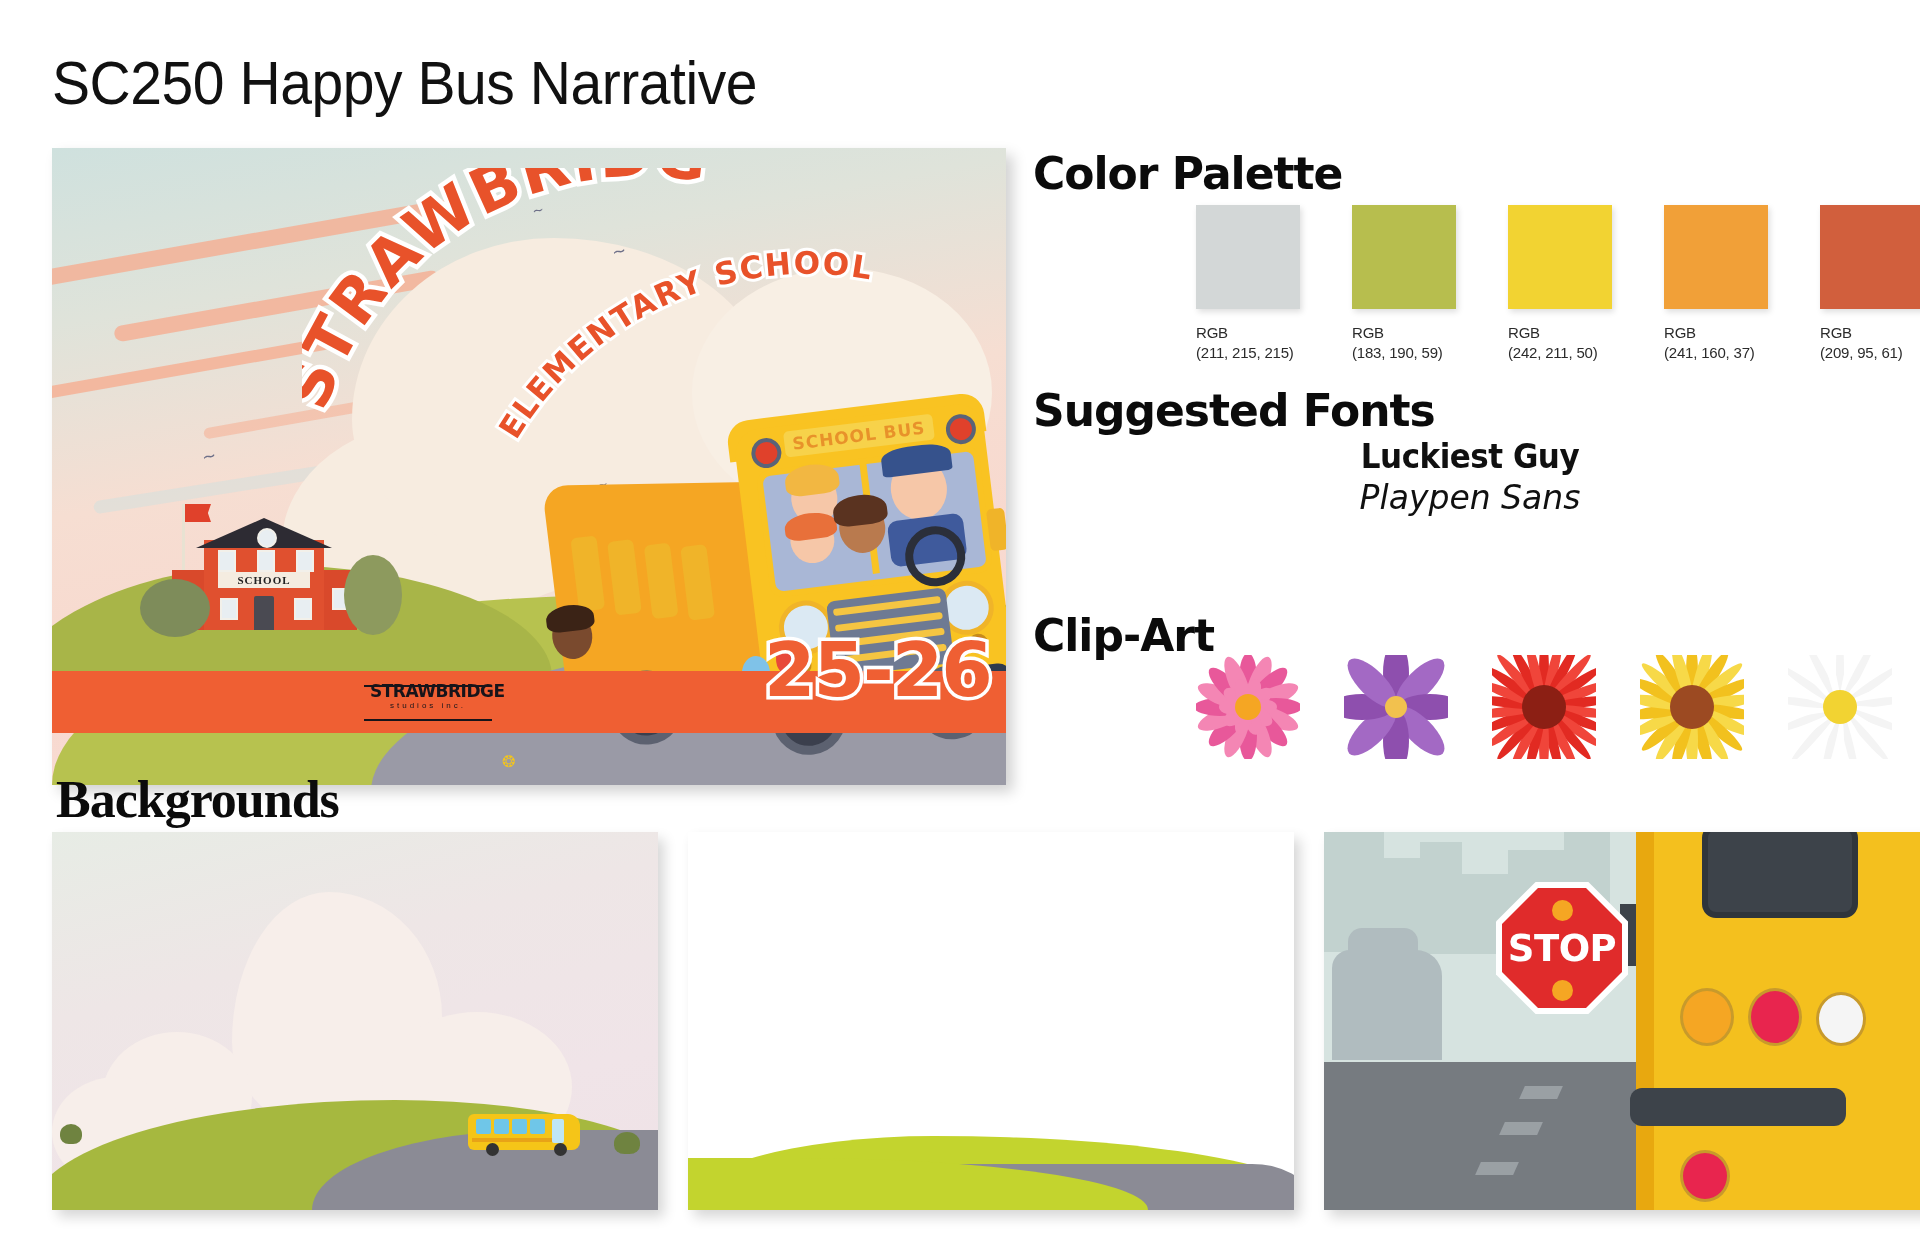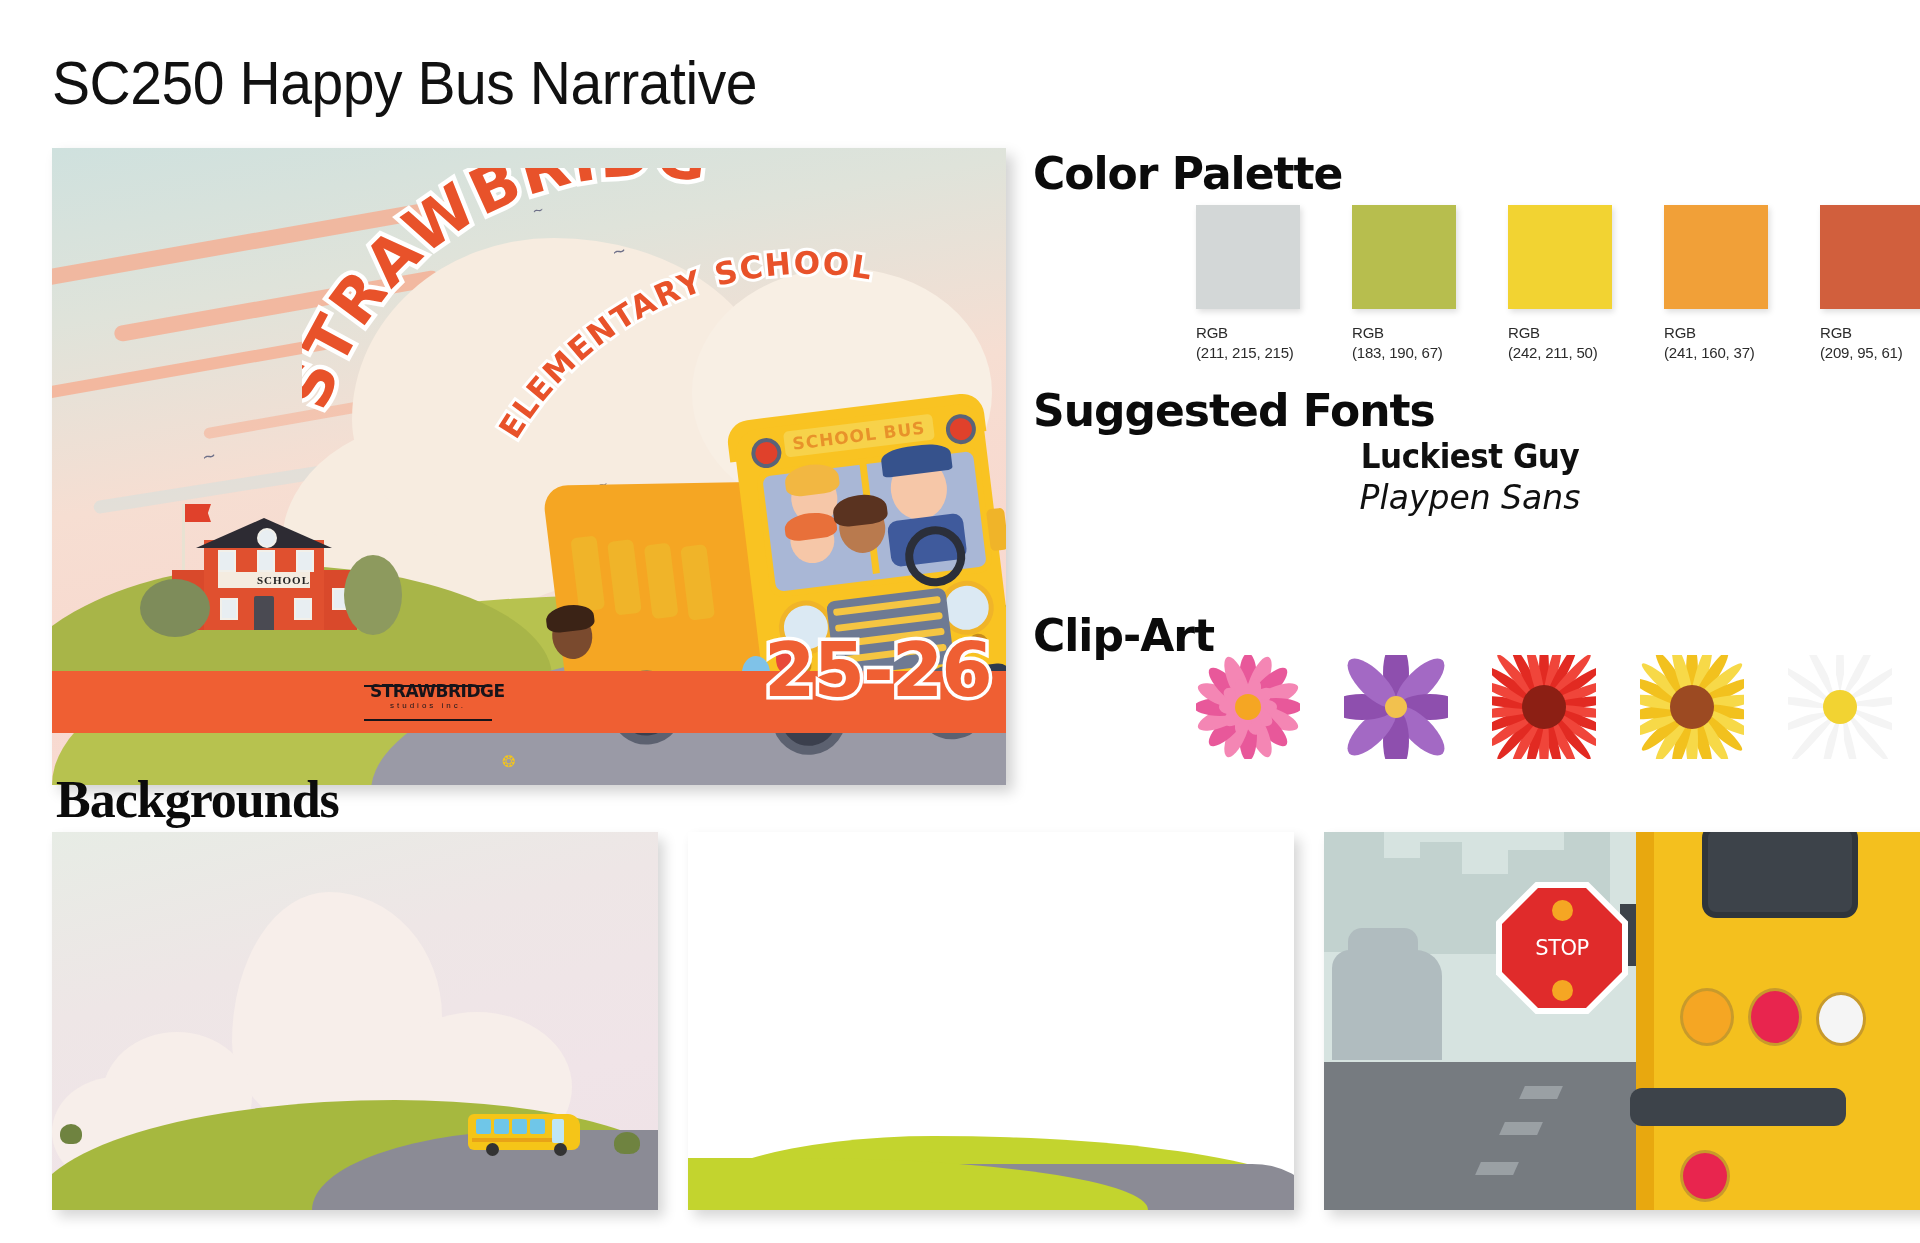--- a/index.html
+++ b/index.html
@@ -61,21 +61,21 @@
   .road{position:absolute;left:330px;bottom:0;width:660px;height:150px;
     background:#9a9aa6;border-radius:70% 0 0 0/100% 0 0 0;transform:skewX(-8deg);}
 
   .school{position:absolute;left:120px;bottom:155px;width:185px;height:120px;}
   .sch-body{position:absolute;left:32px;top:30px;width:120px;height:90px;background:#e0502f;}
   .sch-wingL{position:absolute;left:0;top:60px;width:40px;height:60px;background:#d9492b;}
   .sch-wingR{position:absolute;right:0;top:60px;width:40px;height:60px;background:#d9492b;}
   .sch-roof{position:absolute;left:24px;top:8px;width:0;height:0;
     border-left:68px solid transparent;border-right:68px solid transparent;border-bottom:30px solid #2d2b33;}
   .sch-sign{position:absolute;left:46px;top:62px;width:92px;height:16px;background:#f4ece0;
-    color:#222;font-size:11px;font-weight:700;text-align:right;line-height:16px;letter-spacing:1px;
+    color:#222;font-size:11px;font-weight:700;text-align:center;line-height:16px;letter-spacing:1px;
     font-family:"Liberation Serif",serif;}
   .sch-door{position:absolute;left:82px;top:86px;width:20px;height:34px;background:#4a4a52;border-radius:2px 2px 0 0;}
   .sch-win{position:absolute;width:14px;height:18px;background:#e8eef2;border:2px solid #f2f0ea;}
   .sch-oculus{position:absolute;left:85px;top:18px;width:16px;height:16px;border-radius:50%;
     background:#e8eef2;border:2px solid #f2f0ea;}
   .flag-pole{position:absolute;left:10px;top:-6px;width:3px;height:70px;background:#e8e2d2;}
   .flag{position:absolute;left:13px;top:-6px;width:26px;height:18px;background:#e0412b;
     clip-path:polygon(0 0,100% 0,88% 50%,100% 100%,0 100%);}
   .bush{position:absolute;background:#7e8c5a;border-radius:50%;}
 
@@ -183,21 +183,21 @@
   .b3-bus{position:absolute;left:312px;top:0;width:294px;height:378px;background:#f4c01e;}
   .b3-busEdge{position:absolute;left:312px;top:0;width:18px;height:378px;background:#e8a80f;}
   .b3-window{position:absolute;left:378px;top:-8px;width:144px;height:82px;background:#3d434a;border-radius:14px;border:6px solid #2f353b;}
   .b3-lamp{position:absolute;width:48px;height:52px;border-radius:50%;border:3px solid #c89a2b;}
   .b3-bumper{position:absolute;left:306px;top:256px;width:216px;height:38px;background:#3d434a;border-radius:12px;}
   .b3-stop{position:absolute;left:178px;top:56px;width:120px;height:120px;background:#e02b2b;
     clip-path:polygon(30% 0,70% 0,100% 30%,100% 70%,70% 100%,30% 100%,0 70%,0 30%);
     display:flex;align-items:center;justify-content:center;}
   .b3-stopOuter{position:absolute;left:172px;top:50px;width:132px;height:132px;background:#fff;
     clip-path:polygon(30% 0,70% 0,100% 30%,100% 70%,70% 100%,30% 100%,0 70%,0 30%);}
-  .b3-stopTxt{color:#fff;font-weight:400;font-size:21px;letter-spacing:-0.5px;
+  .b3-stopTxt{color:#fff;font-weight:700;font-size:37px;letter-spacing:-0.5px;
     font-family:"DejaVu Sans","Liberation Sans",sans-serif;}
   .b3-stopLamp{position:absolute;width:21px;height:21px;border-radius:50%;background:#f5a623;}
   .b3-arm{position:absolute;left:296px;top:72px;width:22px;height:62px;background:#3d434a;}
 </style>
 </head>
 <body>
 
 <div class="page">
 
   <div class="page-title">SC250 Happy Bus Narrative</div>
@@ -335,21 +335,21 @@
         <div class="sw-chip" style="background: rgb(211, 215, 215);"></div>
         <div class="sw-label">
           <div>RGB</div>
           <div>(211, 215, 215)</div>
         </div>
       </div>
       <div class="sw-col">
         <div class="sw-chip" style="background: rgb(183, 190, 78);"></div>
         <div class="sw-label">
           <div>RGB</div>
-          <div>(183, 190, 67)</div>
+          <div>(183, 190, 59)</div>
         </div>
       </div>
       <div class="sw-col">
         <div class="sw-chip" style="background: rgb(242, 211, 50);"></div>
         <div class="sw-label">
           <div>RGB</div>
           <div>(242, 211, 50)</div>
         </div>
       </div>
       <div class="sw-col">

